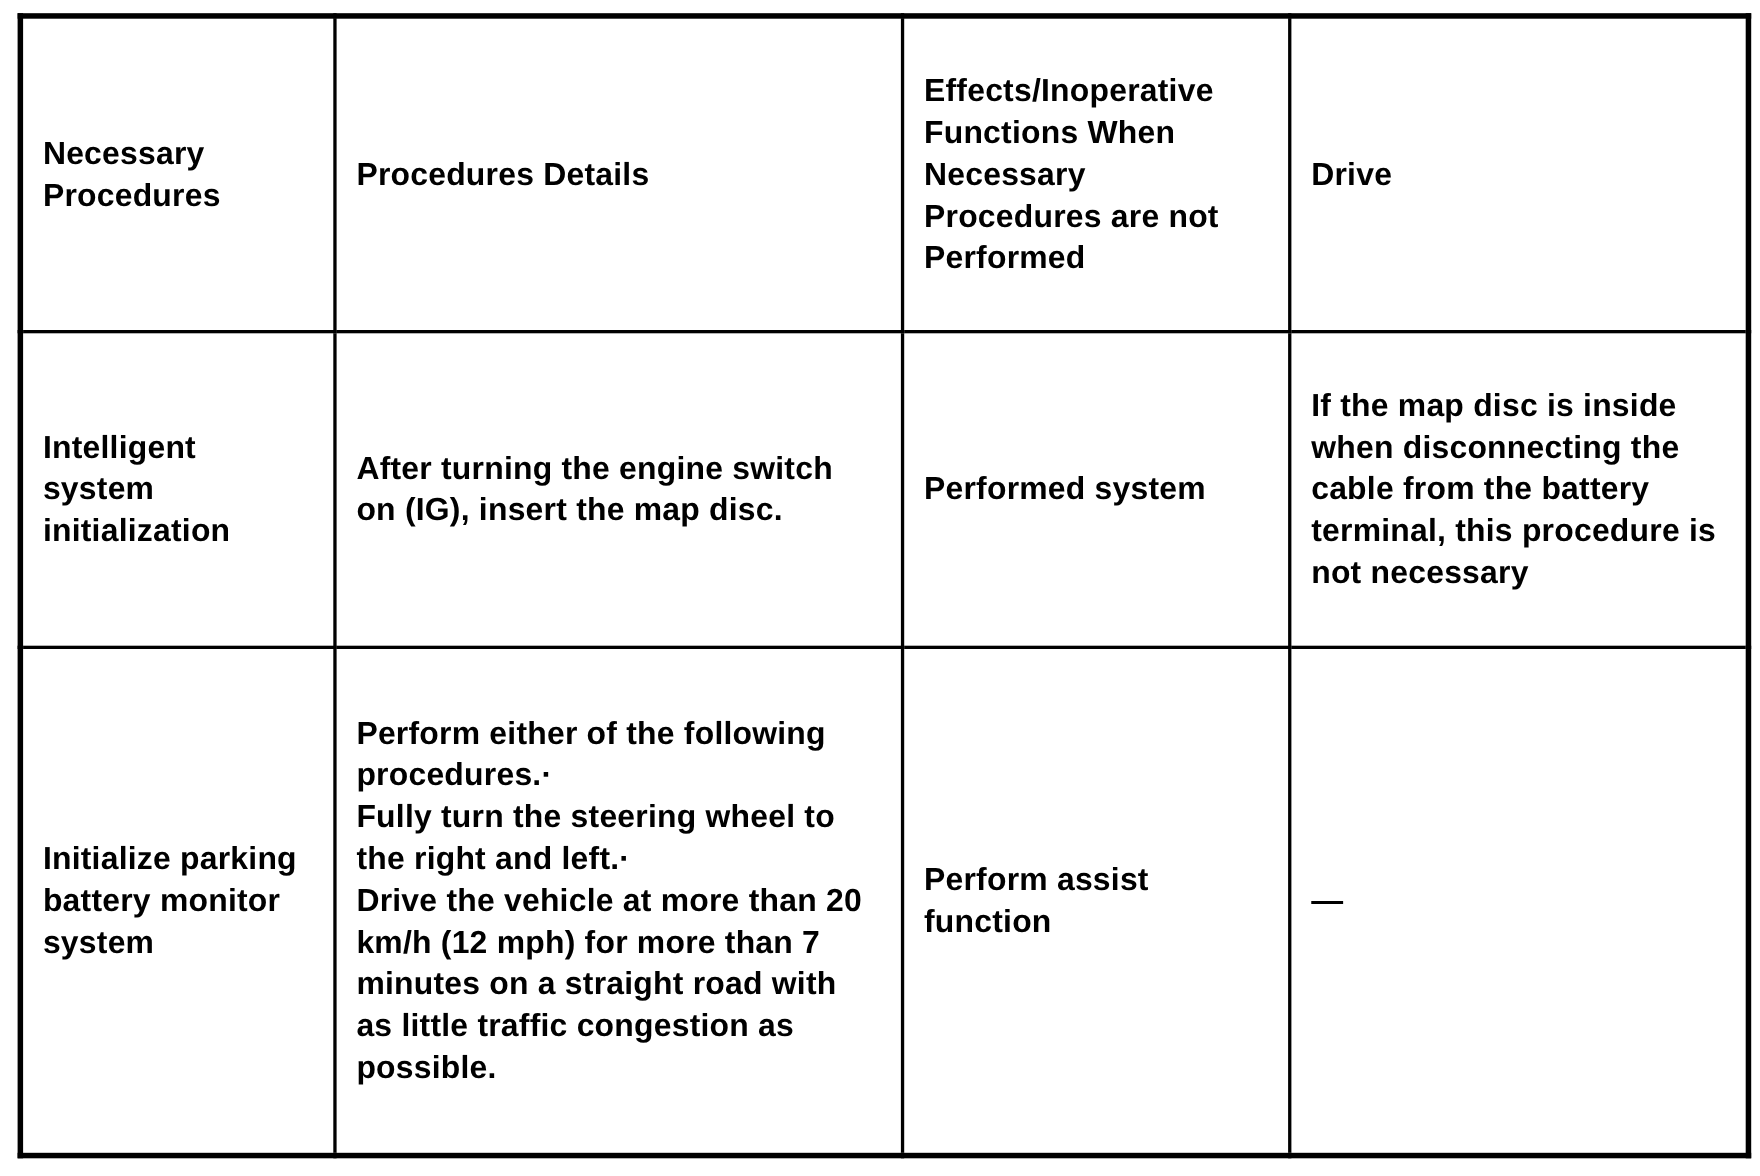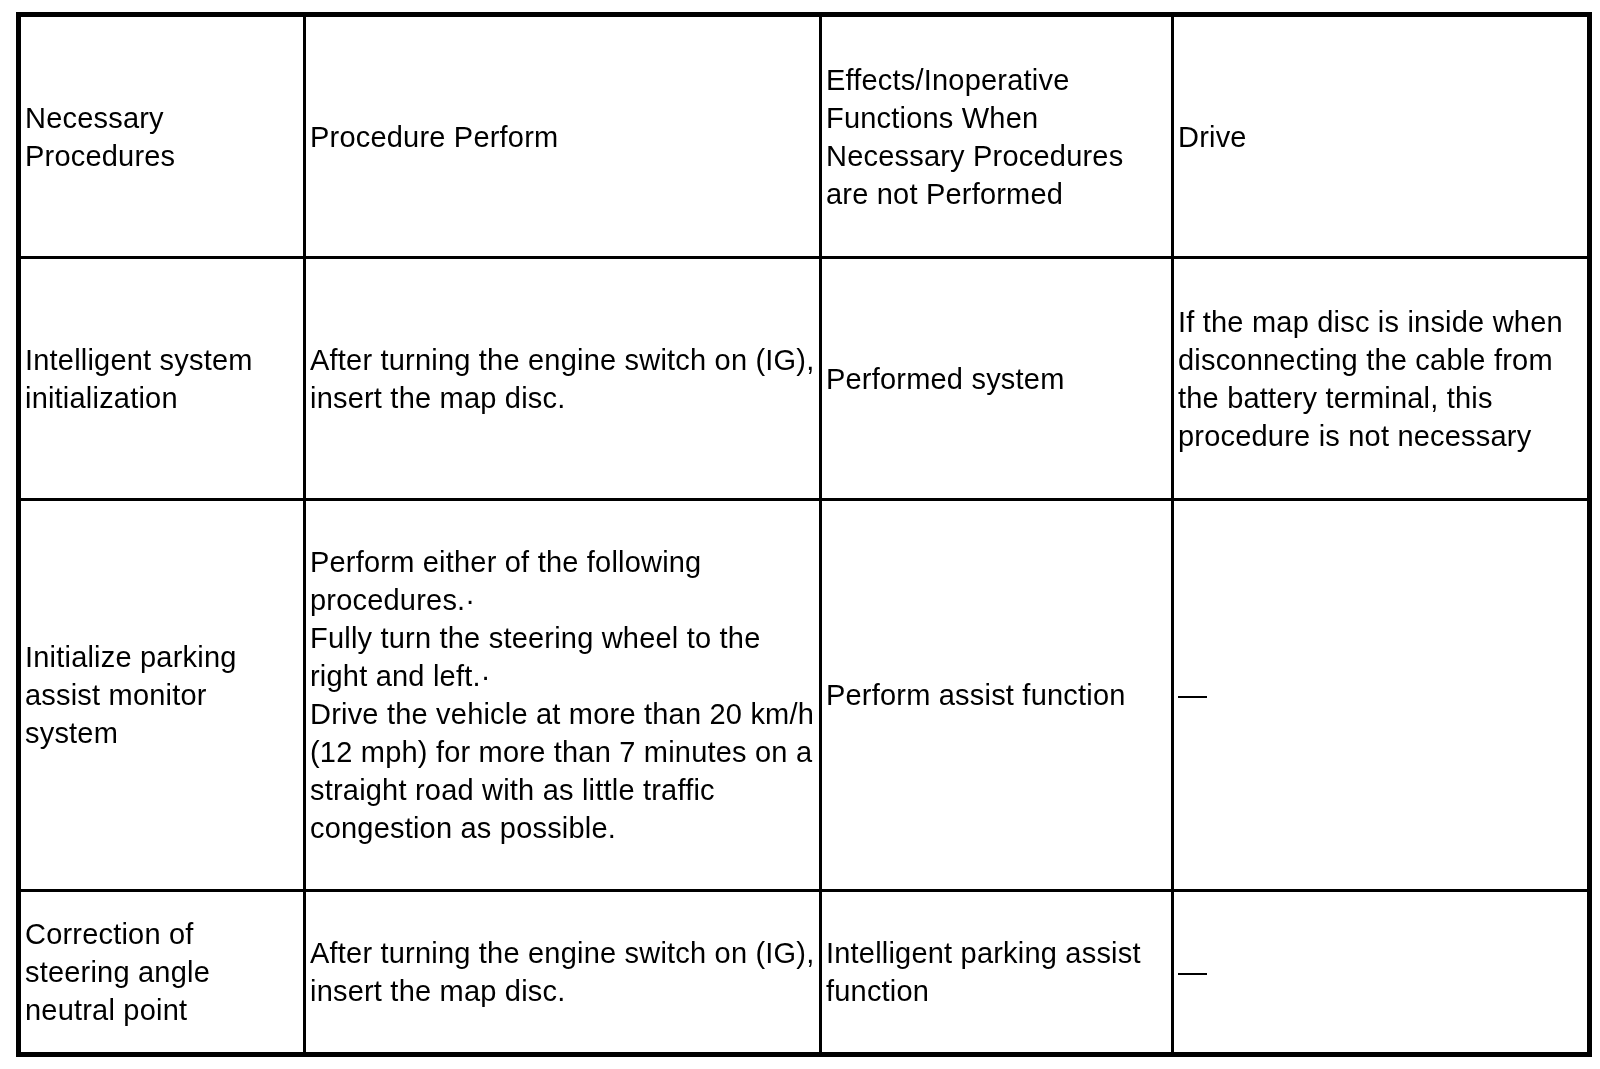--- a/index.html
+++ b/index.html
@@ -26,24 +26,24 @@
     height: 1041px;
     border-collapse: collapse;
     table-layout: fixed;
     border: 5px solid #000000;
   }
   table.proc-table th,
   table.proc-table td {
     border: 3px solid #000000;
     vertical-align: middle;
     text-align: left;
-    font-weight: normal;
+    font-weight: bold;
     font-size: 29px;
     line-height: 38px;
-    padding: 8px 4px;
+    padding: 8px 18px;
     white-space: pre-line;
     overflow: hidden;
     letter-spacing: 0.2px;
   }
   tr.r-header { height: 243px; }
   tr.r-nav    { height: 242px; }
   tr.r-park   { height: 391px; }
   tr.r-steer  { height: 164px; }
   td.dash-cell {
     text-align: center;
@@ -57,42 +57,36 @@
   <table class="proc-table">
     <colgroup>
       <col style="width:286px">
       <col style="width:516px">
       <col style="width:352px">
       <col style="width:417px">
     </colgroup>
     <tbody>
       <tr class="r-header">
         <th>Necessary Procedures</th>
-        <th>Procedure Perform</th>
+        <th>Procedures Details</th>
         <th>Effects/Inoperative Functions When Necessary Procedures are not Performed</th>
         <th>Drive</th>
       </tr>
 
       <tr class="r-nav">
         <td>Intelligent system initialization</td>
         <td>After turning the engine switch on (IG), insert the map disc.</td>
         <td>Performed system</td>
         <td>If the map disc is inside when disconnecting the cable from the battery terminal, this procedure is not necessary</td>
       </tr>
 
       <tr class="r-park">
-        <td>Initialize parking assist monitor system</td>
+        <td>Initialize parking battery monitor system</td>
         <td>Perform either of the following procedures.·
 Fully turn the steering wheel to the right and left.·
 Drive the vehicle at more than 20 km/h (12 mph) for more than 7 minutes on a straight road with as little traffic congestion as possible.</td>
         <td>Perform assist function</td>
         <td class="dash-cell">—</td>
       </tr>
 
-      <tr class="r-steer">
-        <td>Correction of steering angle neutral point</td>
-        <td>After turning the engine switch on (IG), insert the map disc.</td>
-        <td>Intelligent parking assist function</td>
-        <td class="dash-cell">—</td>
-      </tr>
     </tbody>
   </table>
 </div>
 
 </body></html>

